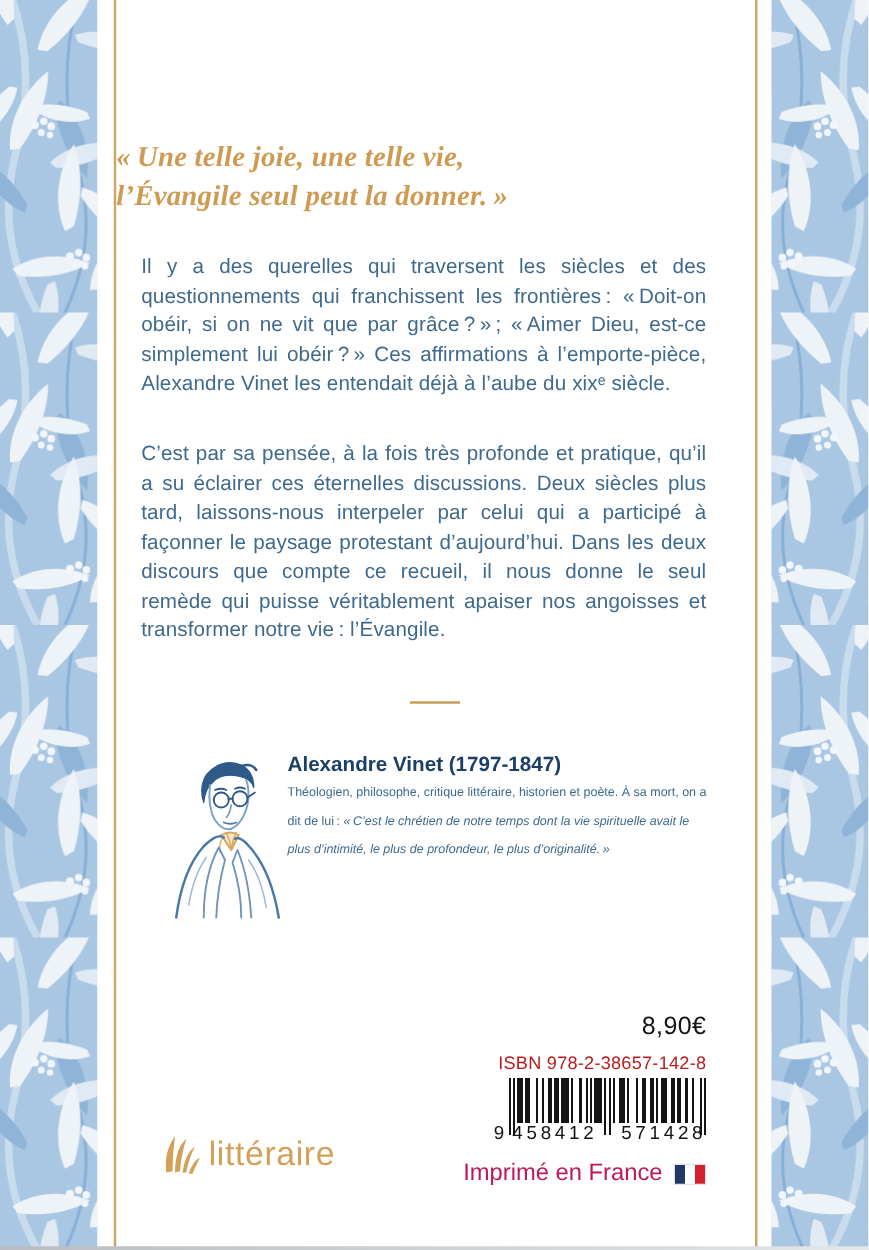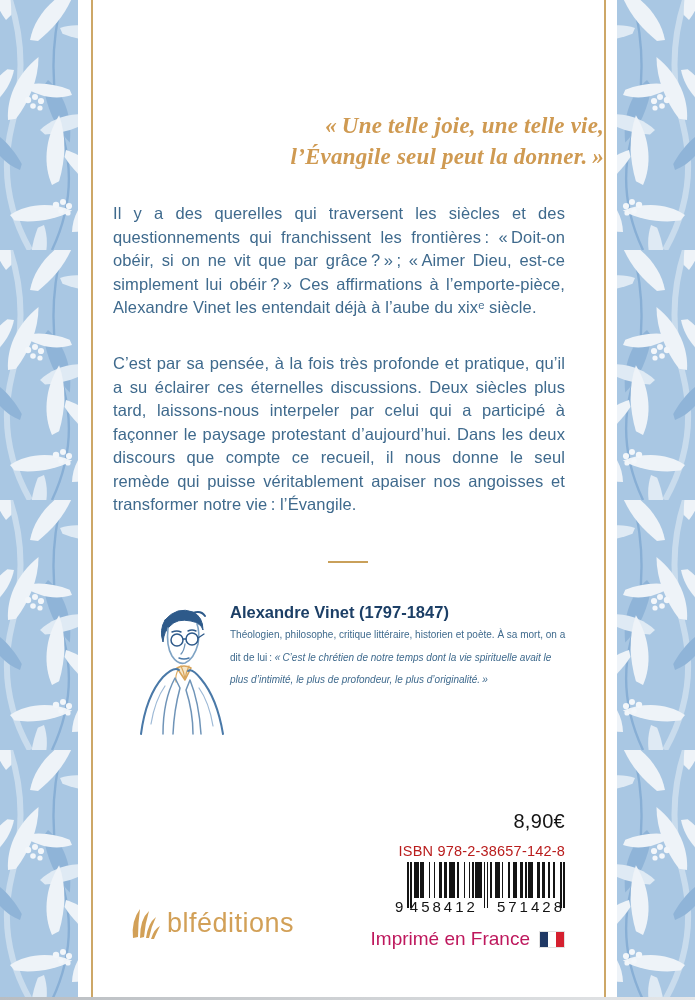--- a/index.html
+++ b/index.html
@@ -11,21 +11,21 @@
   
   .strip{position:absolute;top:0;height:1000px;width:78px;}
   .strip.left{left:0;}
   .strip.right{left:617px;}
   
   .gold-rule{position:absolute;top:0;height:1000px;width:2px;background:#c9a05a;opacity:.92;}
   .gold-rule.left{left:91px;}
   .gold-rule.right{left:604px;}
   
   .quote{
-    position:absolute;left:93px;top:110px;width:511px;text-align:right;
+    position:absolute;left:93px;top:110px;width:511px;text-align:left;
     color:#cf9a52;font-family:"Liberation Serif","DejaVu Serif",serif;
     font-style:italic;font-weight:700;font-size:23px;line-height:31px;
     letter-spacing:.2px;
   }
   
   .body-par{
     position:absolute;left:113px;width:452px;margin:0;
     color:#3f6a8d;font-size:16.5px;line-height:23.5px;
     text-align:justify;letter-spacing:.1px;
   }
@@ -223,21 +223,21 @@
 
   <div class="publisher">
     <svg width="30" height="36" viewBox="0 0 30 36" xmlns="http://www.w3.org/2000/svg">
       <g fill="#d2a057">
         <path d="M3 33 Q1 16 10 4 Q8 18 8 32 Z"></path>
         <path d="M10 33 Q10 14 19 6 Q15 19 14 32 Z"></path>
         <path d="M16 33 Q18 18 26 12 Q21 22 19 33 Z"></path>
         <path d="M21 34 Q24 24 30 21 Q26 29 24 34 Z"></path>
       </g>
     </svg>
-    <span class="publisher-name">blféditions</span>
+    <span class="publisher-name">littéraire</span>
   </div>
 
   <div class="printed">
     <span class="printed-label">Imprimé en France</span>
     <span class="flag">
       <span class="b"></span>
         <span class="w"></span>
         <span class="r"></span>
     </span>
   </div>

